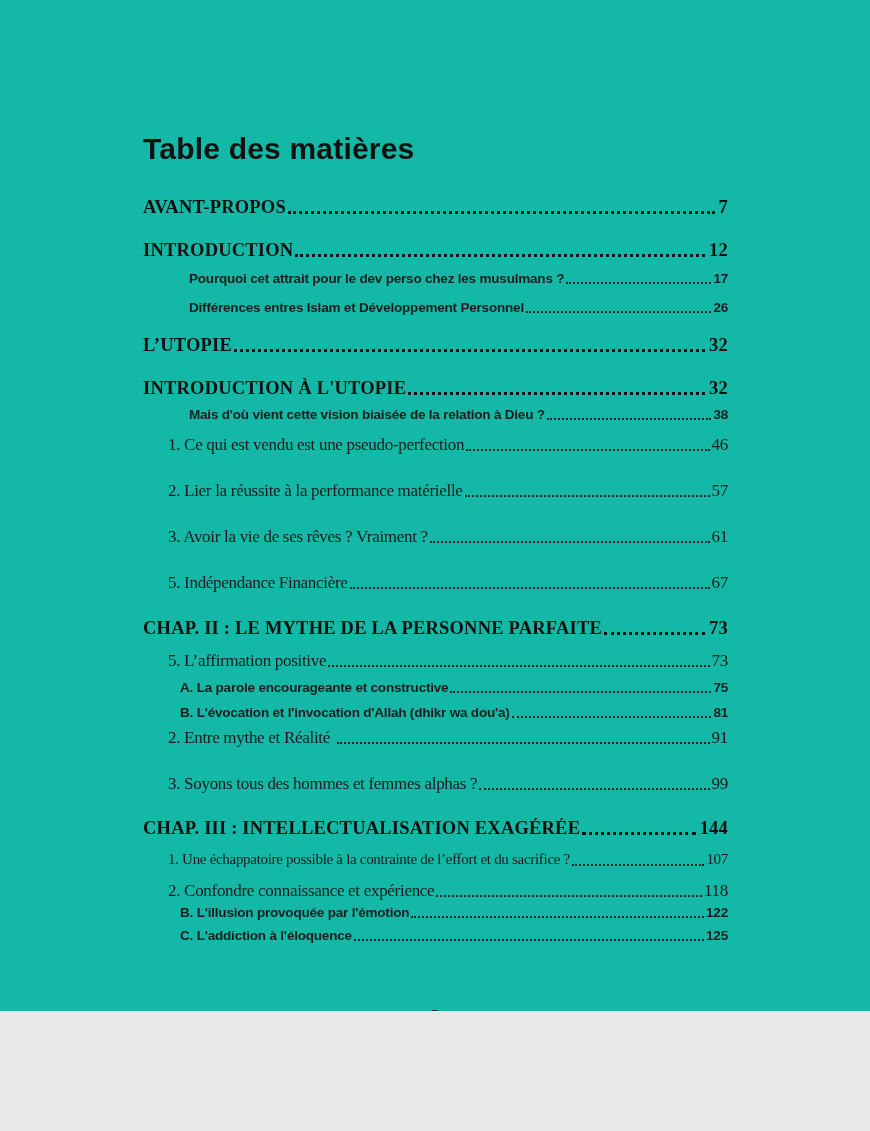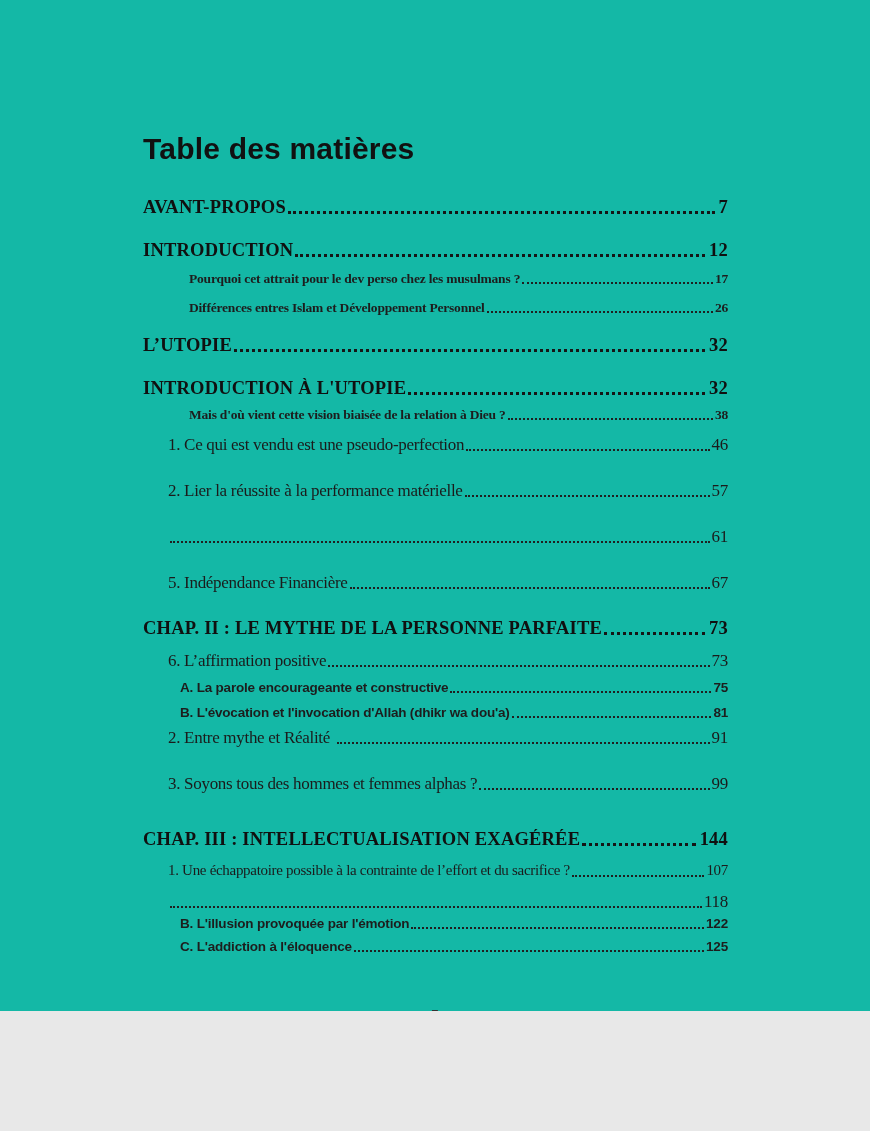--- a/index.html
+++ b/index.html
@@ -53,30 +53,30 @@
 
   
   .sans{
     font-family:"Liberation Sans",sans-serif;
     font-weight:bold;
     font-size:13.5px;
     line-height:17px;
     letter-spacing:-0.2px;
     color:#1d1d1d;
   }
-  .sub{padding-left:46px;font-family:Liberation Serif, serif;}
+  .sub{padding-left:46px;}
   .letter{padding-left:37px;}
   .wrapblock{display:block;}
   .wrapblock .line1{line-height:19px;white-space:nowrap;overflow:hidden;}
   .wrapblock .row-inner{display:flex;align-items:flex-end;line-height:17px;}
   .gap-after{padding-right:5px;}
 
   
   .mt30{margin-top:30px}.mt27{margin-top:27px}.mt26{margin-top:26px}
-  .mt25{margin-top:36px}.mt23{margin-top:23px}.mt19{margin-top:19px}
+  .mt25{margin-top:25px}.mt23{margin-top:23px}.mt19{margin-top:19px}
   .mt13{margin-top:13px}.mt12{margin-top:12px}.mt11{margin-top:27px}
   .mt10{margin-top:10px}.mt9{margin-top:9px}.mt8{margin-top:8px}
   .mt7{margin-top:7px}.mt6{margin-top:6px}.mt4{margin-top:4px}
 
   .folio{
     position:absolute;
     left:0;right:0;top:1006px;
     text-align:center;
     font-family:"Liberation Sans",sans-serif;
     font-size:15px;
@@ -139,38 +139,39 @@
       <span class="pagenum">46</span>
     </div>
 
     <div class="entry num mt11">
       <span class="label">2. Lier la réussite à la performance matérielle</span>
       <span class="leader"></span>
       <span class="pagenum">57</span>
     </div>
 
     <div class="entry num mt11">
+      <span class="label">3. Avoir la vie de ses rêves ? Vraiment ?</span>
       <span class="leader"></span>
       <span class="pagenum">61</span>
     </div>
 
     <div class="entry num mt11">
       <span class="label">5. Indépendance Financière</span>
       <span class="leader"></span>
       <span class="pagenum">67</span>
     </div>
 
     <div class="entry h1 mt26">
       <span class="label">CHAP. II : LE MYTHE DE LA PERSONNE PARFAITE</span>
       <span class="leader"></span>
       <span class="pagenum">73</span>
     </div>
 
     <div class="entry num mt13">
-      <span class="label">6. L’affirmation positive</span>
+      <span class="label">5. L’affirmation positive</span>
       <span class="leader"></span>
       <span class="pagenum">73</span>
     </div>
 
     <div class="entry sans letter mt9">
       <span class="label">A. La parole encourageante et constructive</span>
       <span class="leader"></span>
       <span class="pagenum">75</span>
     </div>
 
@@ -198,20 +199,21 @@
       <span class="pagenum">144</span>
     </div>
 
     <div class="entry num tight mt12">
       <span class="label">1. Une échappatoire possible à la contrainte de l’effort et du sacrifice ?</span>
       <span class="leader"></span>
       <span class="pagenum">107</span>
     </div>
 
     <div class="entry num mt12">
+      <span class="label">2. Confondre connaissance et expérience</span>
       <span class="leader"></span>
       <span class="pagenum">118</span>
     </div>
 
 
     <div class="entry sans letter mt4">
       <span class="label">B. L'illusion provoquée par l'émotion</span>
       <span class="leader"></span>
       <span class="pagenum">122</span>
     </div>

